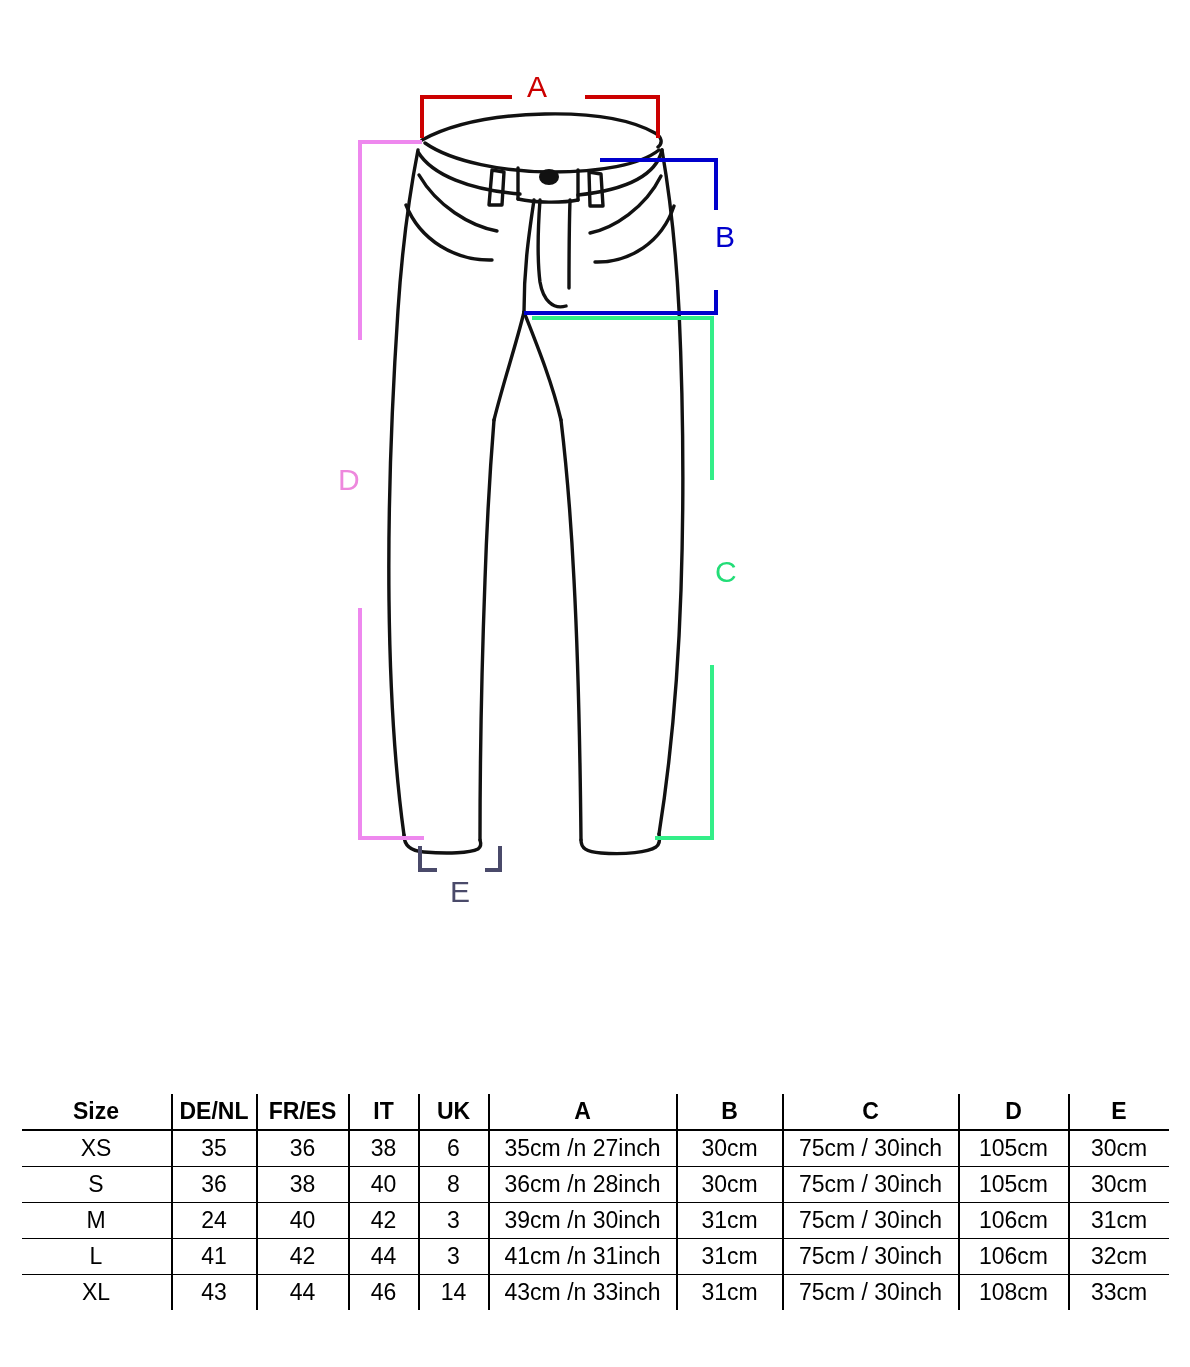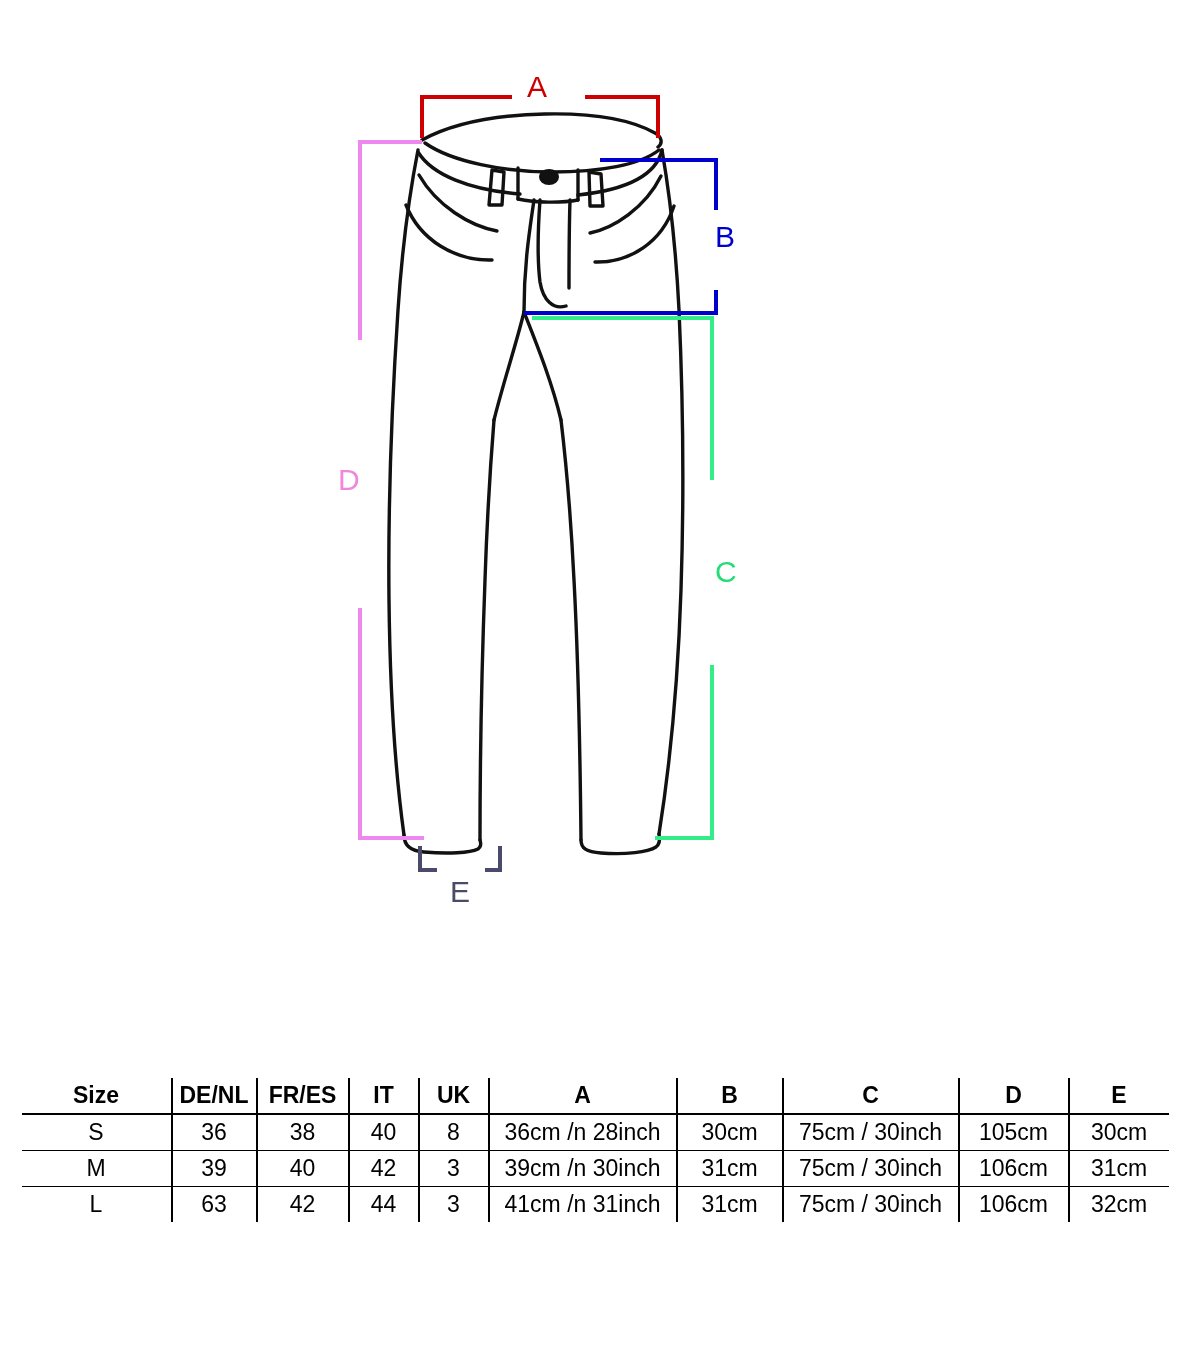--- a/index.html
+++ b/index.html
@@ -49,21 +49,21 @@
 
   
   #table-area {
     position: absolute;
     left: 0;
     top: 1078px;
     width: 1190px;
   }
   table#size-table {
     border-collapse: collapse;
-    margin: 0 auto;
+    margin: 16px auto;
     width: 1110px;
     table-layout: fixed;
   }
   table#size-table td, table#size-table th {
     font-family: "Liberation Sans", sans-serif;
     font-size: 23px;
     font-weight: 400;
     text-align: center;
     vertical-align: middle;
     height: 36px;
@@ -218,50 +218,74 @@
         <th class="hdr-uk">UK</th>
         <th class="hdr-a">A</th>
         <th class="hdr-b">B</th>
         <th class="hdr-c">C</th>
         <th class="hdr-d">D</th>
         <th class="hdr-e">E</th>
       </tr>
     </thead>
     <tbody>
       <tr>
+        <td class="cell-size">XS</td>
+        <td>35</td>
+        <td>36</td>
+        <td>38</td>
+        <td>6</td>
+        <td>35cm /n 27inch</td>
+        <td>30cm</td>
+        <td>75cm / 30inch</td>
+        <td>105cm</td>
+        <td>30cm</td>
+      </tr>
+      <tr>
         <td class="cell-size">S</td>
         <td>36</td>
         <td>38</td>
         <td>40</td>
         <td>8</td>
         <td>36cm /n 28inch</td>
         <td>30cm</td>
         <td>75cm / 30inch</td>
         <td>105cm</td>
         <td>30cm</td>
       </tr>
       <tr>
         <td class="cell-size">M</td>
-        <td>39</td>
+        <td>24</td>
         <td>40</td>
         <td>42</td>
         <td>3</td>
         <td>39cm /n 30inch</td>
         <td>31cm</td>
         <td>75cm / 30inch</td>
         <td>106cm</td>
         <td>31cm</td>
       </tr>
       <tr>
         <td class="cell-size">L</td>
-        <td>63</td>
+        <td>41</td>
         <td>42</td>
         <td>44</td>
         <td>3</td>
         <td>41cm /n 31inch</td>
         <td>31cm</td>
         <td>75cm / 30inch</td>
         <td>106cm</td>
         <td>32cm</td>
       </tr>
+      <tr>
+        <td class="cell-size">XL</td>
+        <td>43</td>
+        <td>44</td>
+        <td>46</td>
+        <td>14</td>
+        <td>43cm /n 33inch</td>
+        <td>31cm</td>
+        <td>75cm / 30inch</td>
+        <td>108cm</td>
+        <td>33cm</td>
+      </tr>
     </tbody>
   </table>
 </div>
 
 </body></html>

